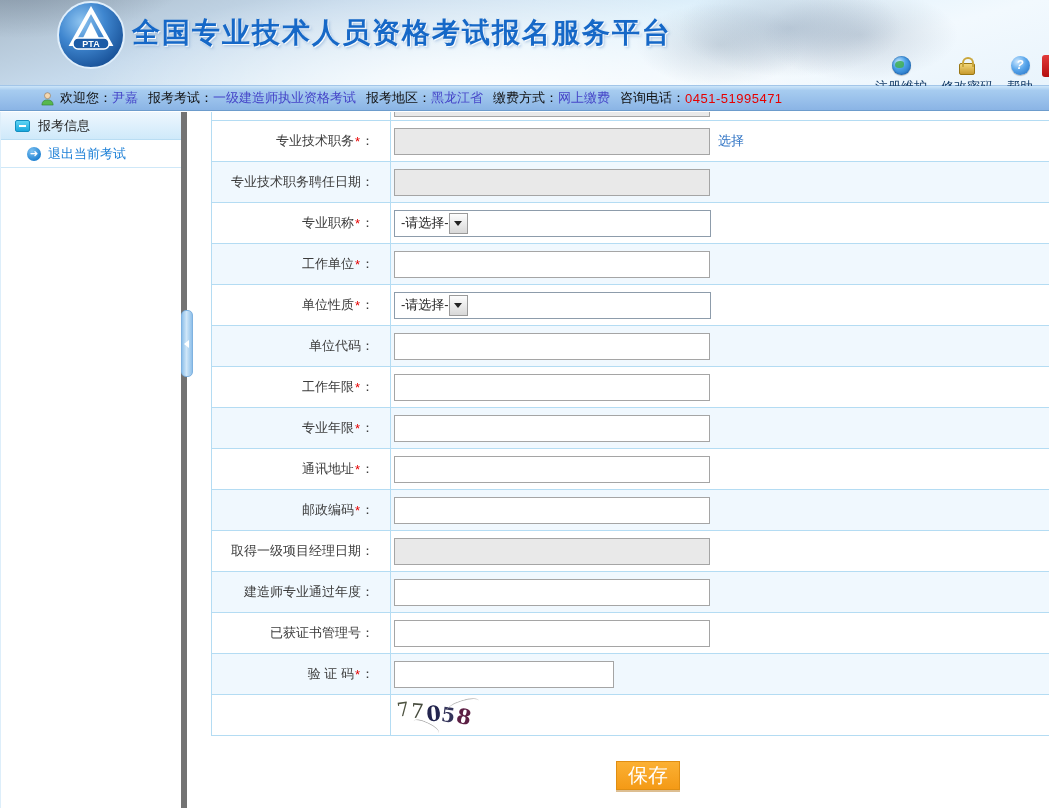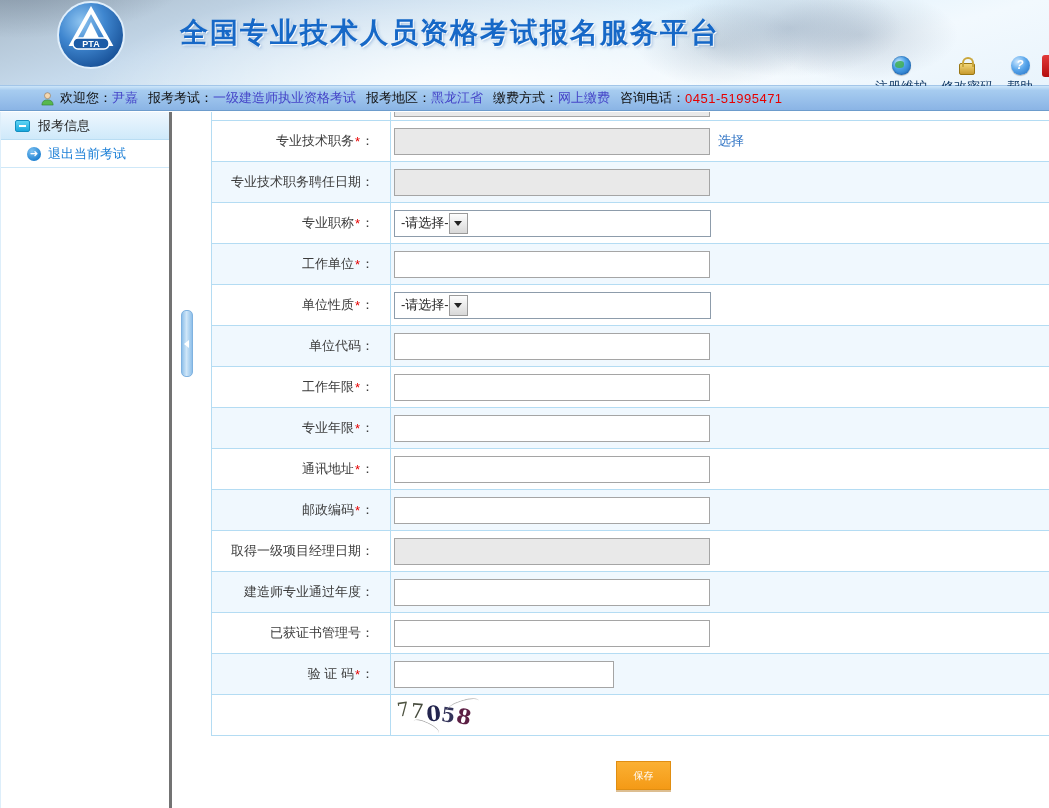--- a/index.html
+++ b/index.html
@@ -17,21 +17,20 @@
       radial-gradient(ellipse 140px 65px at 860px 35px, rgba(125,145,168,.33), rgba(125,145,168,0) 70%),
       radial-gradient(ellipse 600px 180px at 45% 115%, rgba(255,255,255,.95), rgba(255,255,255,0) 65%),
       linear-gradient(165deg,#a9bac9 0%,#c6daec 26%,#def0fb 52%,#f2f9fe 76%,#e9f4fc 100%);
     border-bottom:1px solid #a3c6e9;
   }
   .logo-wrap { position:absolute; left:56px; top:0; width:70px; height:70px; }
   .title-block { position:absolute; left:132px; top:14px; }
   .main-title {
     font-size:28px; font-weight:bold; color:#1668c7; letter-spacing:2px;
     text-shadow:1px 1px 0 rgba(255,255,255,.9), 2px 2px 3px rgba(120,160,210,.55);
-    margin-left:48px;
   }
   .sub-title { font-size:13.5px; font-weight:bold; color:#1668c7; margin-top:4px; letter-spacing:.2px;
     text-shadow:1px 1px 0 rgba(255,255,255,.8); }
   .header-links { position:absolute; right:16px; top:56px; display:flex; align-items:center; gap:14px; }
   .hlink { display:flex; align-items:center; gap:3px; cursor:pointer;flex-direction:column; }
   .hlink span.txt { font-size:13px; color:#123a66; }
   .icon-globe { width:19px; height:19px; border-radius:50%;
     background:radial-gradient(circle at 35% 30%, #bfe4ff 0%, #4aa0e8 40%, #1862b4 100%);
     box-shadow:inset 0 0 2px #0d4a8f, 0 1px 1px rgba(0,0,0,.25); position:relative; }
   .icon-globe::after { content:""; position:absolute; left:3px; top:5px; width:9px; height:7px;
@@ -54,22 +53,22 @@
     border-bottom:1px solid #6d9ccc;
     display:flex; align-items:center; padding-left:40px;
     font-size:13px; color:#111; white-space:nowrap;
   }
   .infobar .seg { margin-right:10px; display:flex; align-items:center; }
   .infobar .val { color:#4545c8; }
   .infobar .phone { color:#e60000; letter-spacing:.5px; }
   .avatar-ico { width:15px; height:15px; margin-right:5px; position:relative; }
 
   
-  .sidebar { position:absolute; left:0; top:112px; width:172px; height:696px;
-    background:#fff; border-right:3px solid #737373; border-left:1px solid #ddeefa; }
+  .sidebar { position:absolute; left:0; top:112px; width:187px; height:696px;
+    background:#fff; border-right:6px solid #737373; border-left:1px solid #ddeefa; }
   .side-head { height:28px; display:flex; align-items:center; padding-left:14px; gap:8px;
     background:linear-gradient(#eef7fe,#cfe9fa); border-bottom:1px solid #b9ddf3;
     font-size:13px; color:#222; cursor:pointer; }
   .minus-ico { width:15px; height:12px; background:linear-gradient(#5fd4f4,#19a8dd);
     border:1px solid #128ec0; border-radius:2px; position:relative; }
   .minus-ico::after { content:""; position:absolute; left:3px; top:4px; width:7px; height:2px; background:#fff; }
   .side-item { height:28px; display:flex; align-items:center; padding-left:26px; gap:7px;
     border-bottom:1px solid #cfe8f8; font-size:13px; color:#1b7fd6; cursor:pointer; }
   .arrow-ico { width:14px; height:14px; border-radius:50%;
     background:radial-gradient(circle at 35% 30%, #7ec2f2, #1c7fd0 75%);
@@ -113,23 +112,23 @@
   .cd0 { font-size:19px; color:#4f5442; transform:rotate(-8deg); }
   .cd1 { font-size:20px; color:#454a3c; transform:rotate(4deg) translateY(1px); }
   .cd2 { font-size:21px; color:#23254e; font-weight:bold; transform:rotate(-5deg) translateY(3px); }
   .cd3 { font-size:20px; color:#34345a; font-weight:bold; transform:rotate(7deg) translateY(5px); }
   .cd4 { font-size:21px; color:#5c1f44; font-weight:bold; transform:rotate(12deg) translateY(6px); }
   .squig1, .squig2 { position:absolute; border-top:1px solid #aaa; border-radius:50%; }
   .squig1 { width:28px; height:10px; left:18px; top:24px; transform:rotate(25deg); }
   .squig2 { width:34px; height:12px; left:52px; top:2px; transform:rotate(-18deg); border-color:#bbb; }
 
   
-  .save-btn { position:absolute; left:616px; top:761px; width:55px; height:29px;
+  .save-btn { position:absolute; left:616px; top:761px; width:64px; height:29px;
     background:linear-gradient(#fbb033,#f49a16); border:1px solid #e08e12;
-    box-shadow:0 2px 0 rgba(180,110,10,.45); color:#fff; font-size:10px;
+    box-shadow:0 2px 0 rgba(180,110,10,.45); color:#fff; font-size:20px;
     font-family:inherit; cursor:pointer; }
 </style>
 </head>
 <body>
 
 <div id="app">
 
   <div class="banner">
     <div class="logo-wrap">
       <svg width="70" height="70" viewBox="0 0 70 70">

